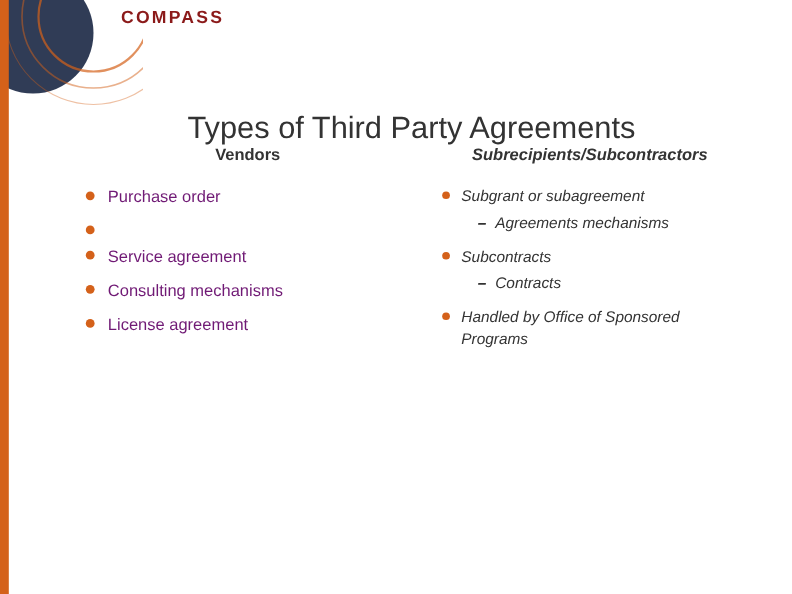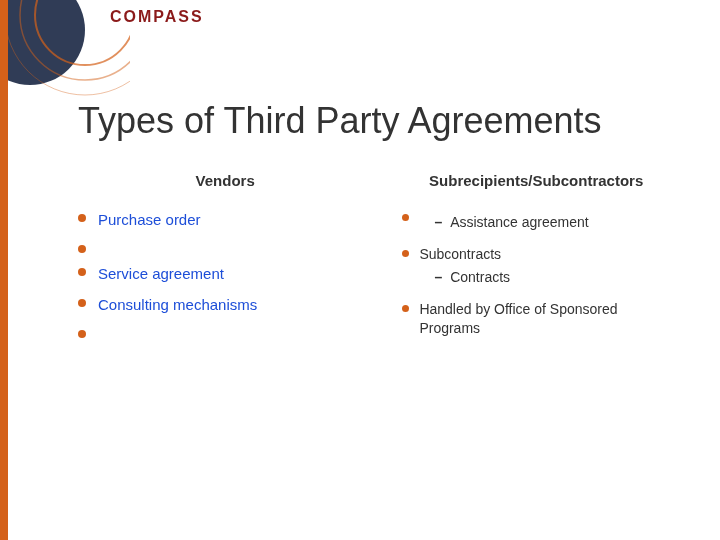--- a/index.html
+++ b/index.html
@@ -41,25 +41,25 @@
     .main-content {
       position: absolute;
       top: 80px;
       left: 8px;
       right: 0;
       bottom: 0;
       padding: 10px 50px 20px 70px;
     }
 
     .page-title {
-      font-size: 36px;
+      font-size: 28px;
       font-weight: 300;
       color: #333;
-      margin-bottom: 30px;
       margin-top: 10px;
+      text-align: center;
     }
 
     .columns {
       display: flex;
       gap: 30px;
       align-items: flex-start;
     }
 
     .column {
       flex: 1;
@@ -72,33 +72,34 @@
       margin-bottom: 20px;
       text-align: center;
     }
 
     .column-left {
       flex: 1.1;
     }
 
     .column-right {
       flex: 1;
+      font-style: italic;
     }
 
     .vendor-list {
       list-style: none;
       padding: 0;
     }
 
     .vendor-list li {
       display: flex;
       align-items: flex-start;
       margin-bottom: 10px;
       font-size: 15px;
-      color: #1d4ed8;
+      color: #701a75;
       line-height: 1.4;
     }
 
     .bullet {
       display: inline-block;
       width: 8px;
       height: 8px;
       background: #D4611A;
       border-radius: 50%;
       margin-right: 12px;
@@ -195,34 +196,36 @@
         <li>
           <span class="bullet"></span>
           <span>Service agreement</span>
         </li>
         <li>
           <span class="bullet"></span>
           <span>Consulting mechanisms</span>
         </li>
         <li>
           <span class="bullet"></span>
+          <span>License agreement</span>
         </li>
       </ul>
     </div>
 
     <div class="column column-right">
       <div class="column-header">Subrecipients/Subcontractors</div>
       <ul class="sub-list">
 
         <li class="sub-item">
           <span class="sub-bullet"></span>
           <div class="sub-item-text">
+            <span>Subgrant or subagreement</span>
             <div class="sub-sub-item">
               <span class="dash">–</span>
-              <span>Assistance agreement</span>
+              <span>Agreements mechanisms</span>
             </div>
           </div>
         </li>
 
         <li class="sub-item">
           <span class="sub-bullet"></span>
           <div class="sub-item-text">
             <span>Subcontracts</span>
             <div class="sub-sub-item">
               <span class="dash">–</span>

